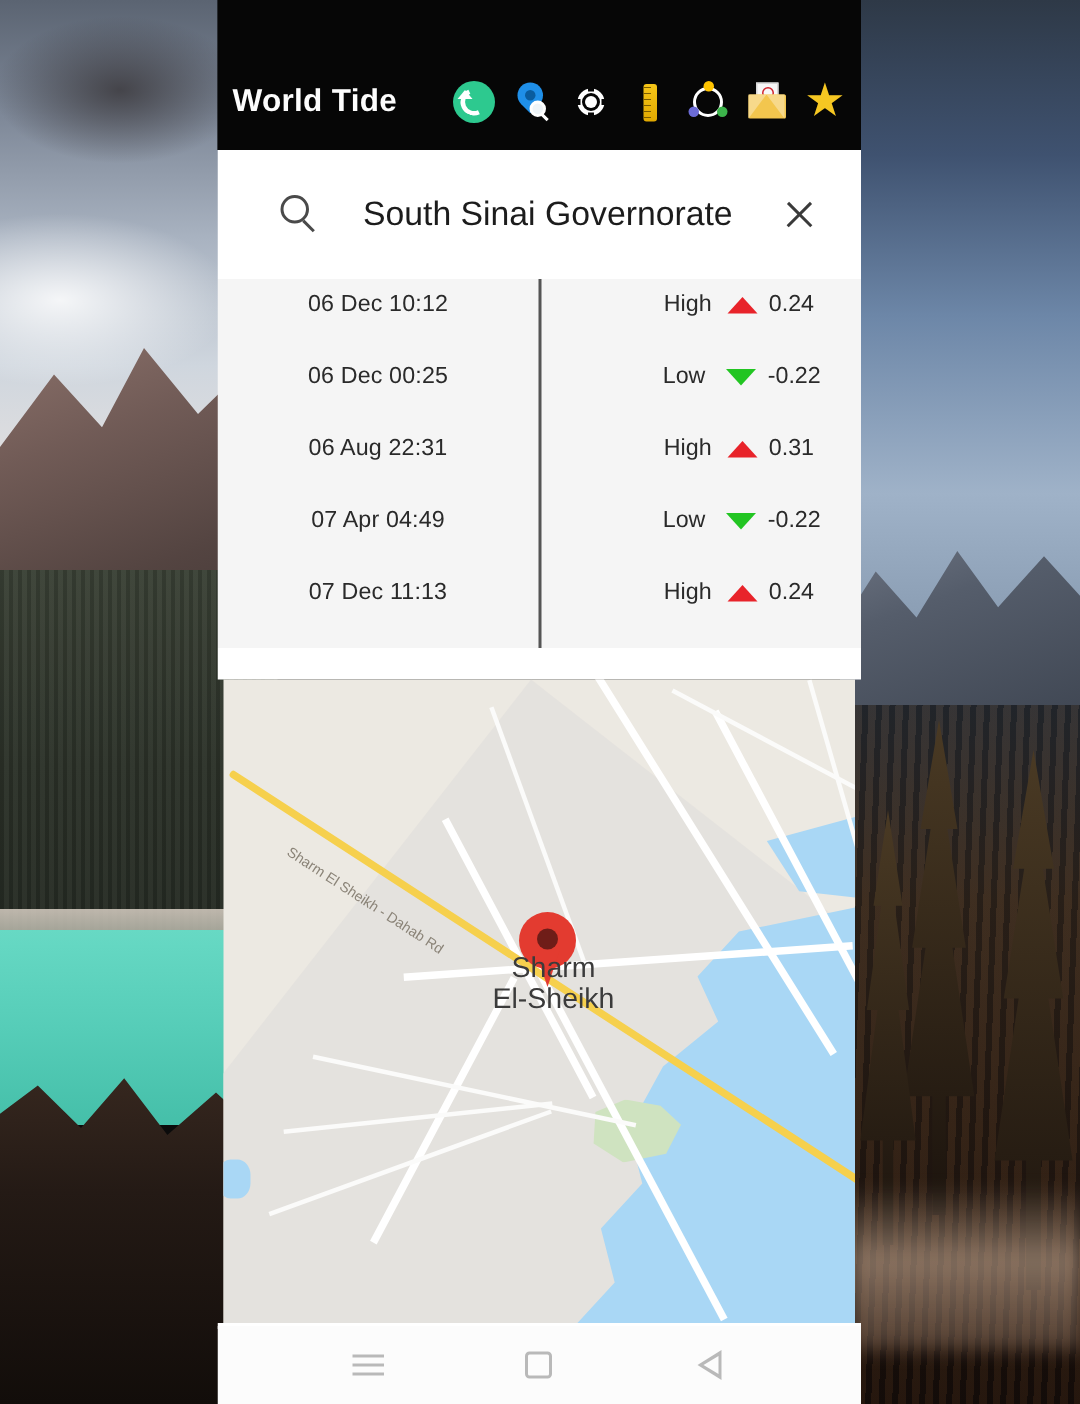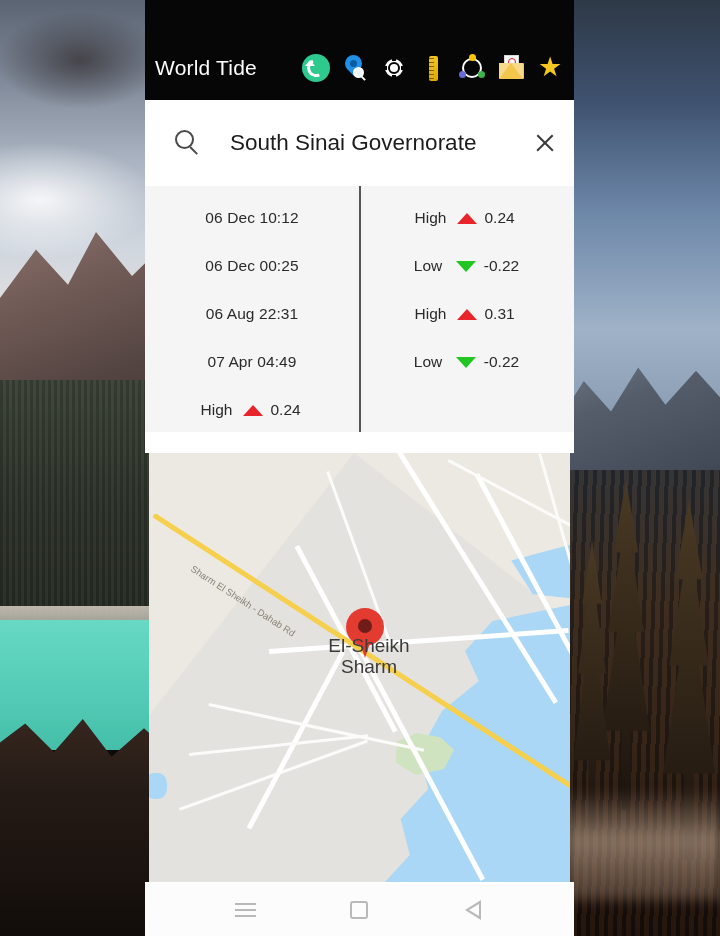--- a/index.html
+++ b/index.html
@@ -62,21 +62,21 @@
     background:linear-gradient(180deg, rgba(214,184,160,0) 0%, rgba(214,184,160,.55) 45%, rgba(160,130,110,.35) 100%);
     filter:blur(6px);}
 
   
   .top-black{position:absolute;left:145px;top:0;width:429px;height:100px;background:#060606;}
 
   
   .app{position:absolute;left:145px;top:0;width:429px;height:936px;overflow:hidden;}
 
   .appbar{position:absolute;left:0;top:0;width:429px;height:100px;background:#060606;
-    display:flex;align-items:flex-end;}
+    display:flex;align-items:flex-end;font-weight:bold;}
   .appbar-inner{display:flex;align-items:center;width:100%;padding:0 10px 18px 10px;box-sizing:border-box;}
   .app-title{color:#fdfdfd;font-size:21px;letter-spacing:.2px;white-space:nowrap;}
   .appbar-icons{margin-left:auto;display:flex;align-items:center;gap:11px;}
   .tbicon{width:28px;height:28px;position:relative;display:block;}
 
   
   .ic-sync{border-radius:50%;background:#2dc98f;}
   .ic-sync:before{content:"";position:absolute;left:5px;top:5px;width:18px;height:18px;
     border:3px solid #ffffff;border-radius:50%;border-right-color:transparent;border-top-color:transparent;
     transform:rotate(20deg);box-sizing:border-box;}
@@ -114,35 +114,35 @@
   .ic-mail .paper{position:absolute;left:7px;top:1px;width:15px;height:14px;background:#f7f7f7;border:1px solid #d8d8d8;box-sizing:border-box;}
   .ic-mail .at{position:absolute;left:11px;top:4px;width:8px;height:8px;border:1.5px solid #d0232b;border-radius:50%;box-sizing:border-box;}
   .ic-mail .env{position:absolute;left:2px;top:9px;width:25px;height:16px;background:#f3c64e;border-radius:1px;}
   .ic-mail .flapL{position:absolute;left:2px;top:9px;width:0;height:0;border-left:12px solid #f7d98b;border-bottom:16px solid transparent;}
   .ic-mail .flapR{position:absolute;right:2px;top:9px;width:0;height:0;border-right:12px solid #f7d98b;border-bottom:16px solid transparent;}
   
   .ic-star{color:#f6c722;font-size:27px;line-height:27px;text-align:center;}
 
   
   .searchbar{position:absolute;left:0;top:100px;width:429px;height:86px;background:#ffffff;
-    display:flex;align-items:center;padding:0 8px;box-sizing:border-box;}
+    display:flex;align-items:center;padding:0 20px;box-sizing:border-box;}
   .search-icon{width:26px;height:26px;position:relative;flex:0 0 auto;margin-left:22px;}
   .search-icon:before{content:"";position:absolute;left:0;top:0;width:19px;height:19px;border:2.4px solid #4a4a4a;border-radius:50%;box-sizing:border-box;}
   .search-icon:after{content:"";position:absolute;left:15px;top:16px;width:10px;height:2.4px;background:#4a4a4a;transform:rotate(45deg);transform-origin:left center;}
   .search-input{flex:1 1 auto;border:0;outline:0;background:transparent;font-family:inherit;
     font-size:22.5px;color:#1c1c1c;margin-left:29px;padding:0;width:10px;}
   .clear-btn{width:30px;height:30px;position:relative;flex:0 0 auto;margin-right:6px;cursor:pointer;}
   .clear-btn:before,.clear-btn:after{content:"";position:absolute;left:4px;top:14px;width:22px;height:2.3px;background:#3a3a3a;}
   .clear-btn:before{transform:rotate(45deg);}
   .clear-btn:after{transform:rotate(-45deg);}
 
   
   .tides{position:absolute;left:0;top:186px;width:429px;height:246px;background:#f5f5f5;}
   .tides .vdiv{position:absolute;left:214px;top:0;width:2px;height:246px;background:#555555;}
-  .tide-row{position:absolute;left:0;width:492px;height:48px;display:flex;align-items:center;}
+  .tide-row{position:absolute;left:0;width:492px;height:48px;display:flex;align-items:flex-start;gap:28px;}
   .tide-time{width:214px;text-align:center;font-size:15.5px;color:#2a2a2a;letter-spacing:.1px;}
   .tide-right{width:215px;display:flex;align-items:center;justify-content:center;gap:8px;}
   .tide-kind{font-size:15.5px;color:#2a2a2a;min-width:34px;text-align:left;}
   .arrow{width:0;height:0;flex:0 0 auto;}
   .arrow.up{border-left:10px solid transparent;border-right:10px solid transparent;border-bottom:11px solid #e8232a;}
   .arrow.down{border-left:10px solid transparent;border-right:10px solid transparent;border-top:11px solid #22c522;}
   .tide-val{font-size:15.5px;color:#2a2a2a;min-width:34px;}
 
   
   .map-wrap{position:absolute;left:149px;top:453px;width:421px;height:429px;
@@ -296,20 +296,21 @@
       <div class="tide-row" style="top:152px">
         <div class="tide-time">07 Apr 04:49</div>
         <div class="tide-right">
           <span class="tide-kind">Low</span>
           <span class="arrow down" style="border-top-color: rgb(34, 197, 34);"></span>
           <span class="tide-val">-0.22</span>
         </div>
       </div>
 
       <div class="tide-row" style="top:200px">
+        <div class="tide-time">07 Dec 11:13</div>
         <div class="tide-right">
           <span class="tide-kind">High</span>
           <span class="arrow up" style="border-bottom-color: rgb(232, 35, 42);"></span>
           <span class="tide-val">0.24</span>
         </div>
       </div>
     </div>
 
     <div class="whitegap"></div>
     <div class="whitegap2"></div>
@@ -344,20 +345,20 @@
 
       <div class="road-y" style="left:6px;top:60px;width:500px;transform:rotate(33deg);transform-origin:left top;"></div>
       <span class="rd-label" style="left:46px;top:110px;transform:rotate(33deg);transform-origin:left top;">Sharm El Sheikh - Dahab Rd</span>
 
       <div class="pin">
         <div class="head"></div>
           <div class="tail"></div>
           <div class="hole"></div>
       </div>
       <div class="place-label">
+        <div>Sharm</div>
         <div>El-Sheikh</div>
-        <div>Sharm</div>
       </div>
 
     </div>
   </div>
 
 </div>
 
 </body></html>

